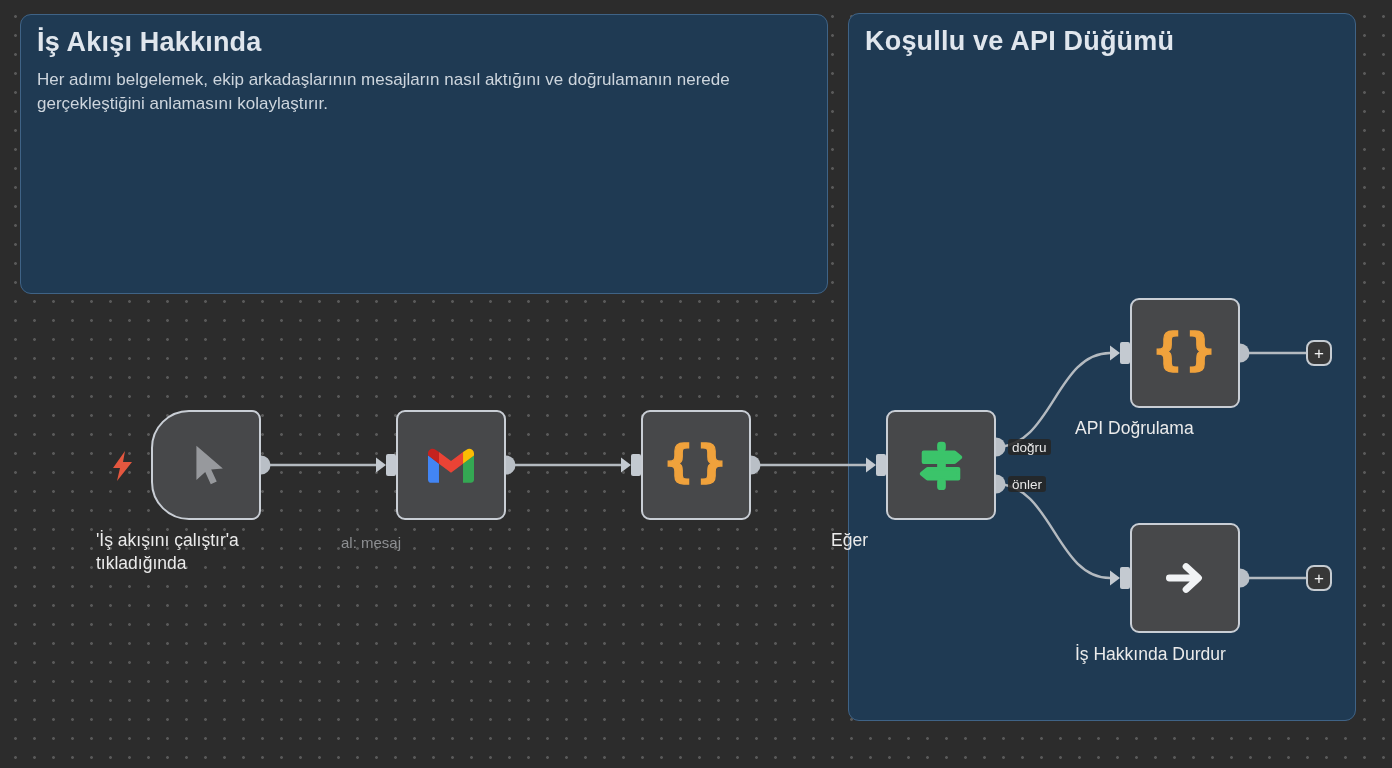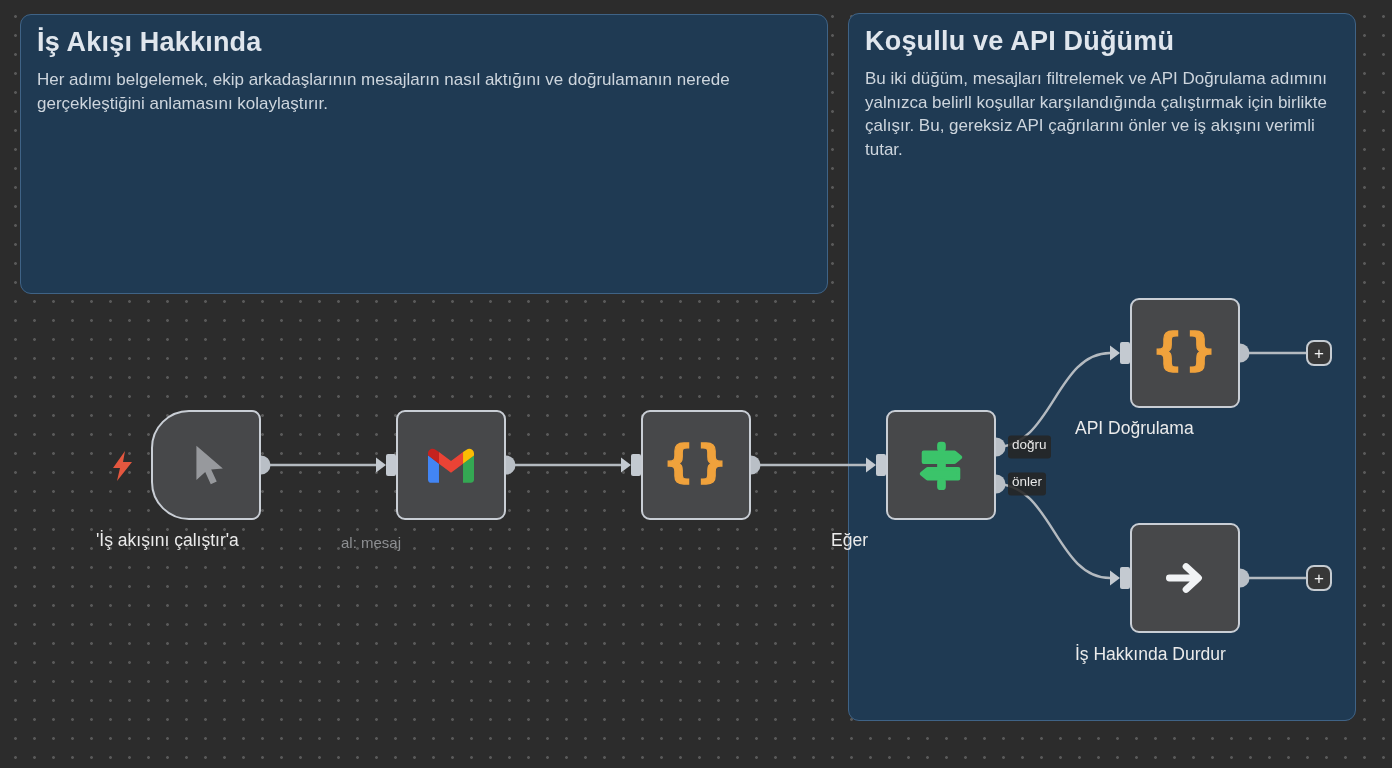--- a/index.html
+++ b/index.html
@@ -53,21 +53,21 @@
   .node-label{
     position:absolute;z-index:2;width:220px;
     text-align:left;color:#ebebeb;font-size:17.5px;line-height:23px;
   }
   .node-sublabel{
     margin-top:2px;font-size:15px;color:#8d8f92;
   }
   .port-label{
     position:absolute;z-index:3;transform:translateY(-50%);
     background:rgba(38,38,38,.88);color:#e8e8e8;
-    font-size:13.5px;padding:1px 4px 7px 4px;border-radius:3px;
+    font-size:13.5px;padding:1px 4px 0 4px;border-radius:3px;
     white-space:nowrap;
   }
   .plus-btn{
     position:absolute;z-index:2;width:26px;height:26px;
     background:#373737;border:2px solid #c6ccd2;border-radius:8px;
     box-sizing:border-box;
     display:flex;align-items:center;justify-content:center;
     color:#f2f2f2;font-size:17px;line-height:1;font-weight:400;
     cursor:pointer;
   }
@@ -78,21 +78,20 @@
 
 <div id="canvas">
 
   <div class="sticky" id="sticky-left">
     <h2>İş Akışı Hakkında</h2>
     <p>Her adımı belgelemek, ekip arkadaşlarının mesajların nasıl aktığını ve doğrulamanın nerede gerçekleştiğini anlamasını kolaylaştırır.</p>
   </div>
 
   <div class="sticky" id="sticky-right">
     <h2>Koşullu ve API Düğümü</h2>
-    <p>Bu iki düğüm, mesajları filtrelemek ve API Doğrulama adımını yalnızca belirll koşullar karşılandığında çalıştırmak için birlikte çalışır. Bu, gereksiz API çağrılarını önler ve iş akışını verimli tutar.</p>
   </div>
 
   <svg id="wires" width="1392" height="768">
     <g stroke="#b4bac0" stroke-width="2.4" fill="none">
       <g>
         <line x1="261" y1="465" x2="376" y2="465"></line>
       </g>
       <g>
         <line x1="506" y1="465" x2="621" y2="465"></line>
       </g>
@@ -141,20 +140,21 @@
     <polygon points="15,1 3,18 10,18 7,31 22,12 13,12" fill="#e4573f"></polygon>
   </svg>
 
   <div class="node trigger" style="left:151px;top:410px">
     <svg width="46" height="46" viewBox="0 0 24 24">
       <path d="M7 2 L7 19.8 L11.6 15.7 L14.5 22 L17.6 20.6 L14.7 14.4 L20.8 13.8 Z" fill="#97999d"></path>
     </svg>
   </div>
   <div class="node-label" style="left:96px;top:529px">
     <div>'İş akışını çalıştır'a</div>
+    <div>tıkladığında</div>
   </div>
 
   <div class="node" style="left:396px;top:410px">
     <svg width="46" height="35" viewBox="0 0 49.4 37.25">
       <path fill="#4285f4" d="M3.37,37.25h8.43V16.77L0,7.75v26.12C0,35.74,1.51,37.25,3.37,37.25z"></path>
       <path fill="#34a853" d="M37.62,37.25h8.43c1.86,0,3.37-1.51,3.37-3.37V7.75l-11.8,9.02V37.25z"></path>
       <path fill="#fbbc04" d="M37.62,4.13v12.64l11.8-9.02V5.81c0-4.15-4.74-6.52-8.06-4.03L37.62,4.13z"></path>
       <path fill="#ea4335" d="M11.8,16.77V4.13L24.7,13.8L37.62,4.13v12.64L24.7,26.44L11.8,16.77z"></path>
       <path fill="#c5221f" d="M0,5.81v1.94l11.8,9.02V4.13L8.06,1.78C4.74-0.71,0,1.66,0,5.81z"></path>
     </svg>

